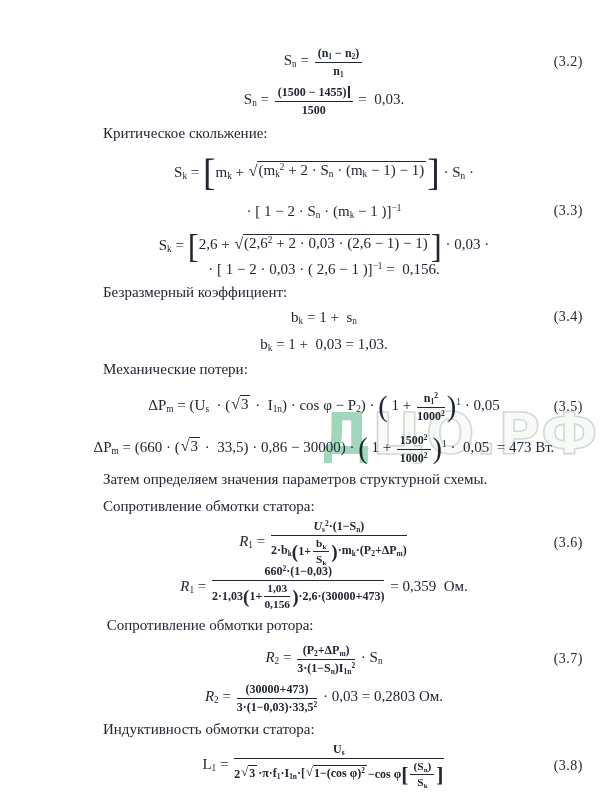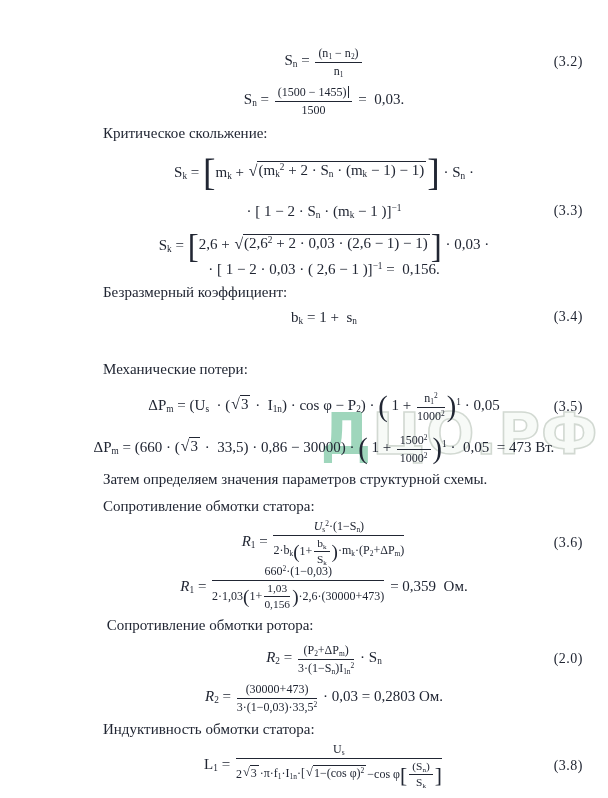--- a/index.html
+++ b/index.html
@@ -25,21 +25,21 @@
   
   .para{
     position:absolute;left:63px;right:21px;z-index:1;
     padding-left:40px;font-size:15px;line-height:19px;white-space:pre;
   }
   
   .rt{white-space:pre;}
   sub,sup{font-size:0.62em;line-height:0;}
   sup{vertical-align:0.55em;}
   sub{vertical-align:-0.22em;}
-  .frac{display:inline-block;vertical-align:middle;text-align:center;font-size:0.8em;line-height:1.2;margin:0 2px;}
+  .frac{display:inline-block;vertical-align:middle;text-align:center;font-size:0.8em;line-height:1.2;margin:0 2px;font-weight:bold;}
   .frac .num{display:block;border-bottom:1px solid currentColor;padding:0 3px 1px 3px;white-space:nowrap;}
   .frac .den{display:block;padding-top:1px;white-space:nowrap;}
   .frac .frac{font-size:0.95em;}
   .sqrt{display:inline-flex;align-items:flex-end;margin:0 1px;}
   .rad{line-height:1;font-size:1.05em;transform:translateY(-1px);}
   .vin{border-top:1.4px solid currentColor;padding:0 2px 0 1px;white-space:nowrap;}
   .big{display:inline-block;line-height:0;vertical-align:middle;}
   .cursorbar{display:inline-block;width:0.16em;height:0.95em;background:currentColor;vertical-align:-0.12em;margin-left:1px;}
 </style>
 </head>
@@ -85,20 +85,23 @@
     <span class="eqbody"><span class="rt">· [ 1 − 2 · 0,03 · ( 2,6 − 1 )]<sup>−1</sup> =  0,156.</span></span>
   </div>
 
   <div class="para" style="top:283px">Безразмерный коэффициент:</div>
 
   <div class="row" style="top:305px;height:24px">
     <span class="eqbody"><span class="rt">b<sub>k</sub> = 1 +  s<sub>n</sub></span></span>
     <span class="eqnum">(3.4)</span>
   </div>
 
+  <div class="row" style="top:332px;height:24px">
+    <span class="eqbody"><span class="rt">b<sub>k</sub> = 1 +  0,03 = 1,03.</span></span>
+  </div>
 
   <div class="para" style="top:360px">Механические потери:</div>
 
   <div class="row" style="top:386px;height:42px">
     <span class="eqbody"><span class="rt">ΔP<sub>m</sub> = (U<sub>s</sub>  · (</span><span class="sqrt">
           <span class="rad">√</span>
           <span class="vin"><span class="rt">3</span></span>
         </span><span class="rt"> ·  I<sub>1n</sub>) · cos φ − P<sub>2</sub>) · </span><span class="big" style="font-size: 1.9em;">(</span><span class="rt"> 1 + </span><span class="frac"><span class="num"><span class="rt">n<sub>1</sub><sup>2</sup></span></span><span class="den"><span class="rt">1000<sup>2</sup></span></span></span><span class="big" style="font-size: 1.9em;">)</span><span class="rt"><sup>1</sup> · 0,05</span></span>
     <span class="eqnum">(3.5)</span>
   </div>
@@ -120,21 +123,21 @@
   </div>
 
   <div class="row" style="top:564px;height:48px">
     <span class="eqbody"><span class="rt"><i>R</i><sub>1</sub> = </span><span class="frac"><span class="num"><span class="rt">660<sup>2</sup>·(1−0,03)</span></span><span class="den"><span class="rt">2·1,03</span><span class="big" style="font-size: 1.6em;">(</span><span class="rt">1+</span><span class="frac"><span class="num"><span class="rt">1,03</span></span><span class="den"><span class="rt">0,156</span></span></span><span class="big" style="font-size: 1.6em;">)</span><span class="rt">·2,6·(30000+473)</span></span></span><span class="rt"> = 0,359  Ом.</span></span>
   </div>
 
   <div class="para" style="top:616px"> Сопротивление обмотки ротора:</div>
 
   <div class="row" style="top:638px;height:42px">
     <span class="eqbody"><span class="rt"><i>R</i><sub>2</sub> = </span><span class="frac"><span class="num"><span class="rt">(P<sub>2</sub>+ΔP<sub>m</sub>)</span></span><span class="den"><span class="rt">3·(1−S<sub>n</sub>)I<sub>1n</sub><sup>2</sup></span></span></span><span class="rt"> · S<sub>n</sub></span></span>
-    <span class="eqnum">(2.0)</span>
+    <span class="eqnum">(3.7)</span>
   </div>
 
   <div class="row" style="top:678px;height:40px">
     <span class="eqbody"><span class="rt"><i>R</i><sub>2</sub> = </span><span class="frac"><span class="num"><span class="rt">(30000+473)</span></span><span class="den"><span class="rt">3·(1−0,03)·33,5<sup>2</sup></span></span></span><span class="rt"> · 0,03 = 0,2803 Ом.</span></span>
   </div>
 
   <div class="para" style="top:720px">Индуктивность обмотки статора:</div>
 
   <div class="row" style="top:740px;height:52px">
     <span class="eqbody"><span class="rt">L<sub>1</sub> = </span><span class="frac"><span class="num"><span class="rt">U<sub>s</sub></span></span><span class="den"><span class="rt">2</span><span class="sqrt">

